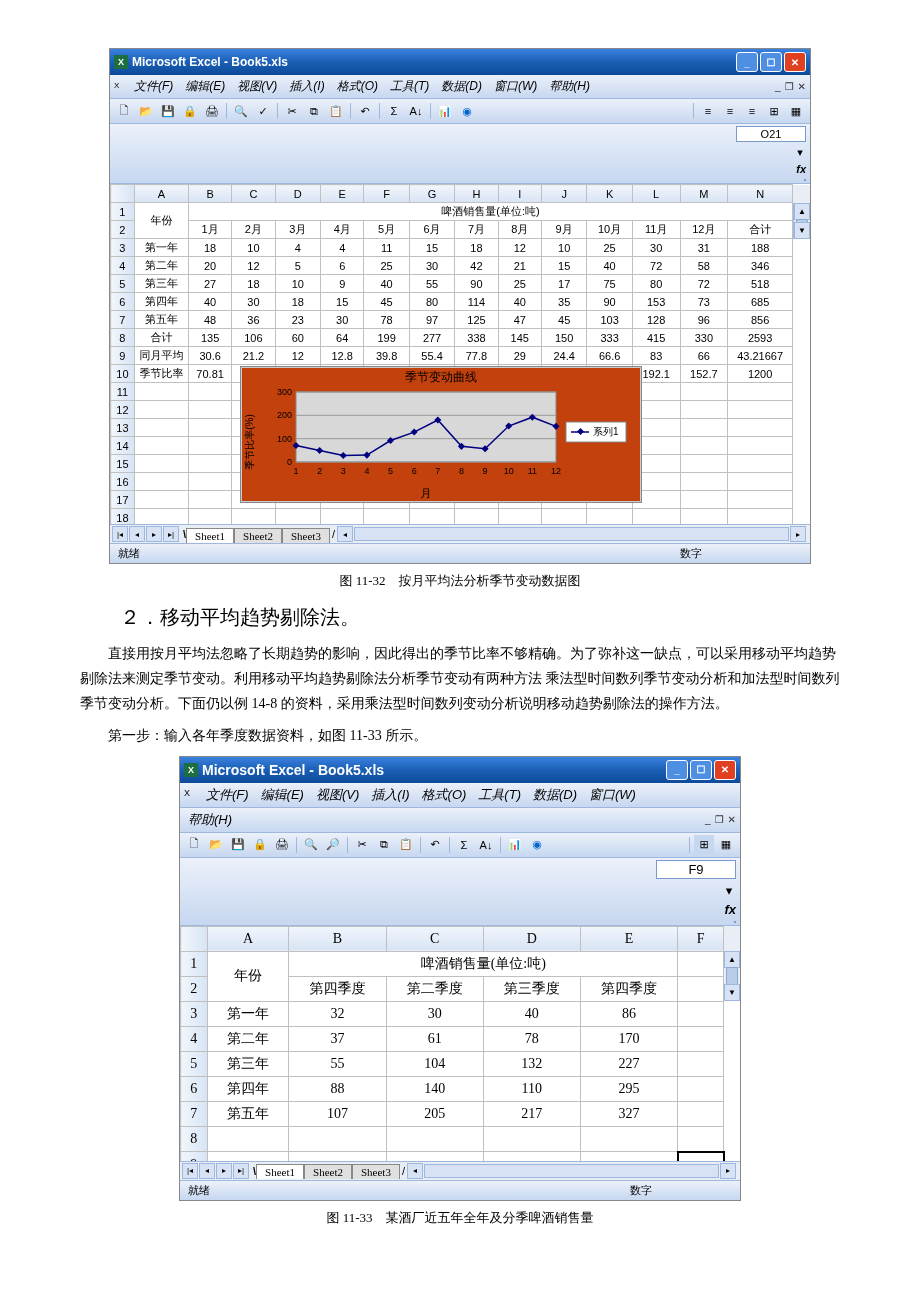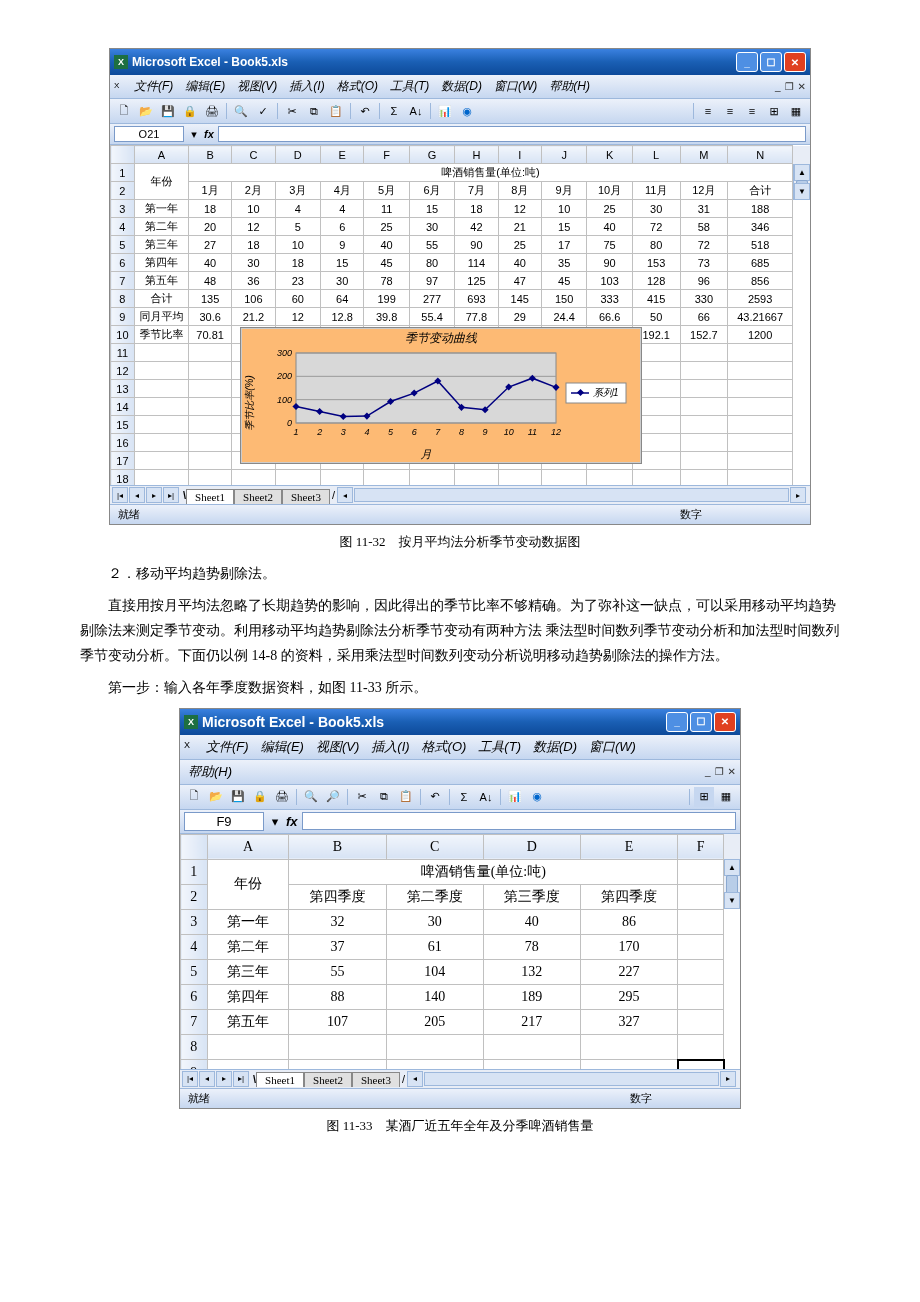--- a/index.html
+++ b/index.html
@@ -74,23 +74,24 @@
     width: 18px; height: 18px;
     display: inline-flex; align-items: center; justify-content: center;
     border: 1px solid transparent;
     font-size: 11px;
   }
   .tb-sep { width: 1px; height: 16px; background: #9db8dc; margin: 0 2px; }
   .formulabar {
     background: linear-gradient(to bottom, #ecf1fa, #c6d7f0);
     padding: 2px 4px;
     display: flex;
-    align-items: center;
+    align-items: flex-end;
     gap: 4px;
     border-bottom: 1px solid #9db8dc;
+    flex-direction: column;
   }
   .namebox {
     background: #fff;
     border: 1px solid #7a9ac9;
     padding: 1px 4px;
     width: 60px;
     font-size: 11px;
     text-align: center;
   }
   .fx { font-style: italic; font-weight: bold; }
@@ -126,23 +127,22 @@
     background: #e8edf6;
     border-left: 1px solid #9db8dc;
   }
   .scroll-v .thumb { position: absolute; top: 16px; left: 2px; right: 2px; height: 40px; background: #b8cde8; border: 1px solid #8aa8d0; border-radius: 2px; }
   .scroll-v .arrow { position: absolute; left: 0; right: 0; height: 15px; display:flex;align-items:center;justify-content:center; font-size:8px; background:#d7e3f4; border:1px solid #9db8dc;}
   .scroll-v .arrow.up { top: 0; }
   .scroll-v .arrow.dn { bottom: 0; }
   .chart-embed {
     position: absolute;
     border: 1px solid #888;
-    background: #fdba74;
+    background: #c2410c;
     box-shadow: 0 0 0 1px #ccc inset;
-    font-style: italic;
   }
   .chart-svg { display: block; }
   .sheet-tabs {
     background: #e8edf6;
     border-top: 1px solid #9db8dc;
     display: flex;
     align-items: center;
     font-size: 11px;
     padding: 0 2px;
     height: 18px;
@@ -174,21 +174,21 @@
     text-align: center;
     font-size: 13px;
     margin: 6px 0 14px 0;
   }
   .para {
     text-indent: 2em;
     line-height: 1.8;
     margin: 6px 0;
     font-size: 14px;
   }
-  .section-num { text-indent: 2em; margin: 10px 0; font-size: 14px; font-family: Liberation Mono, monospace; }
+  .section-num { text-indent: 2em; margin: 10px 0; font-size: 20px; font-family: Liberation Mono, monospace; }
 
   
   .ss2 table.grid th, .ss2 table.grid td {
     font-size: 14px;
     height: 20px;
     padding: 2px 4px;
   }
   .ss2 .menubar, .ss2 .toolbar, .ss2 .formulabar { font-size: 13px; }
   .ss2 .titlebar { font-size: 14px; }
   .ss2 .namebox { font-size: 13px; width: 70px;}
@@ -423,42 +423,42 @@
           </tr>
           <tr>
             <th class="rowhead">8</th>
             <td>合计</td>
             <td>135</td>
             <td>106</td>
             <td>60</td>
             <td>64</td>
             <td>199</td>
             <td>277</td>
-            <td>693</td>
+            <td>338</td>
             <td>145</td>
             <td>150</td>
             <td>333</td>
             <td>415</td>
             <td>330</td>
             <td>2593</td>
           </tr>
           <tr>
             <th class="rowhead">9</th>
             <td>同月平均</td>
             <td>30.6</td>
             <td>21.2</td>
             <td>12</td>
             <td>12.8</td>
             <td>39.8</td>
             <td>55.4</td>
             <td>77.8</td>
             <td>29</td>
             <td>24.4</td>
             <td>66.6</td>
-            <td>50</td>
+            <td>83</td>
             <td>66</td>
             <td>43.21667</td>
           </tr>
           <tr>
             <th class="rowhead">10</th>
             <td>季节比率</td>
             <td>70.81</td>
             <td>49.1</td>
             <td>27.77</td>
             <td>29.6</td>
@@ -842,21 +842,21 @@
             <td>104</td>
             <td>132</td>
             <td>227</td>
             <td></td>
           </tr>
           <tr>
             <th class="rowhead">6</th>
             <td>第四年</td>
             <td>88</td>
             <td>140</td>
-            <td>189</td>
+            <td>110</td>
             <td>295</td>
             <td></td>
           </tr>
           <tr>
             <th class="rowhead">7</th>
             <td>第五年</td>
             <td>107</td>
             <td>205</td>
             <td>217</td>
             <td>327</td>

